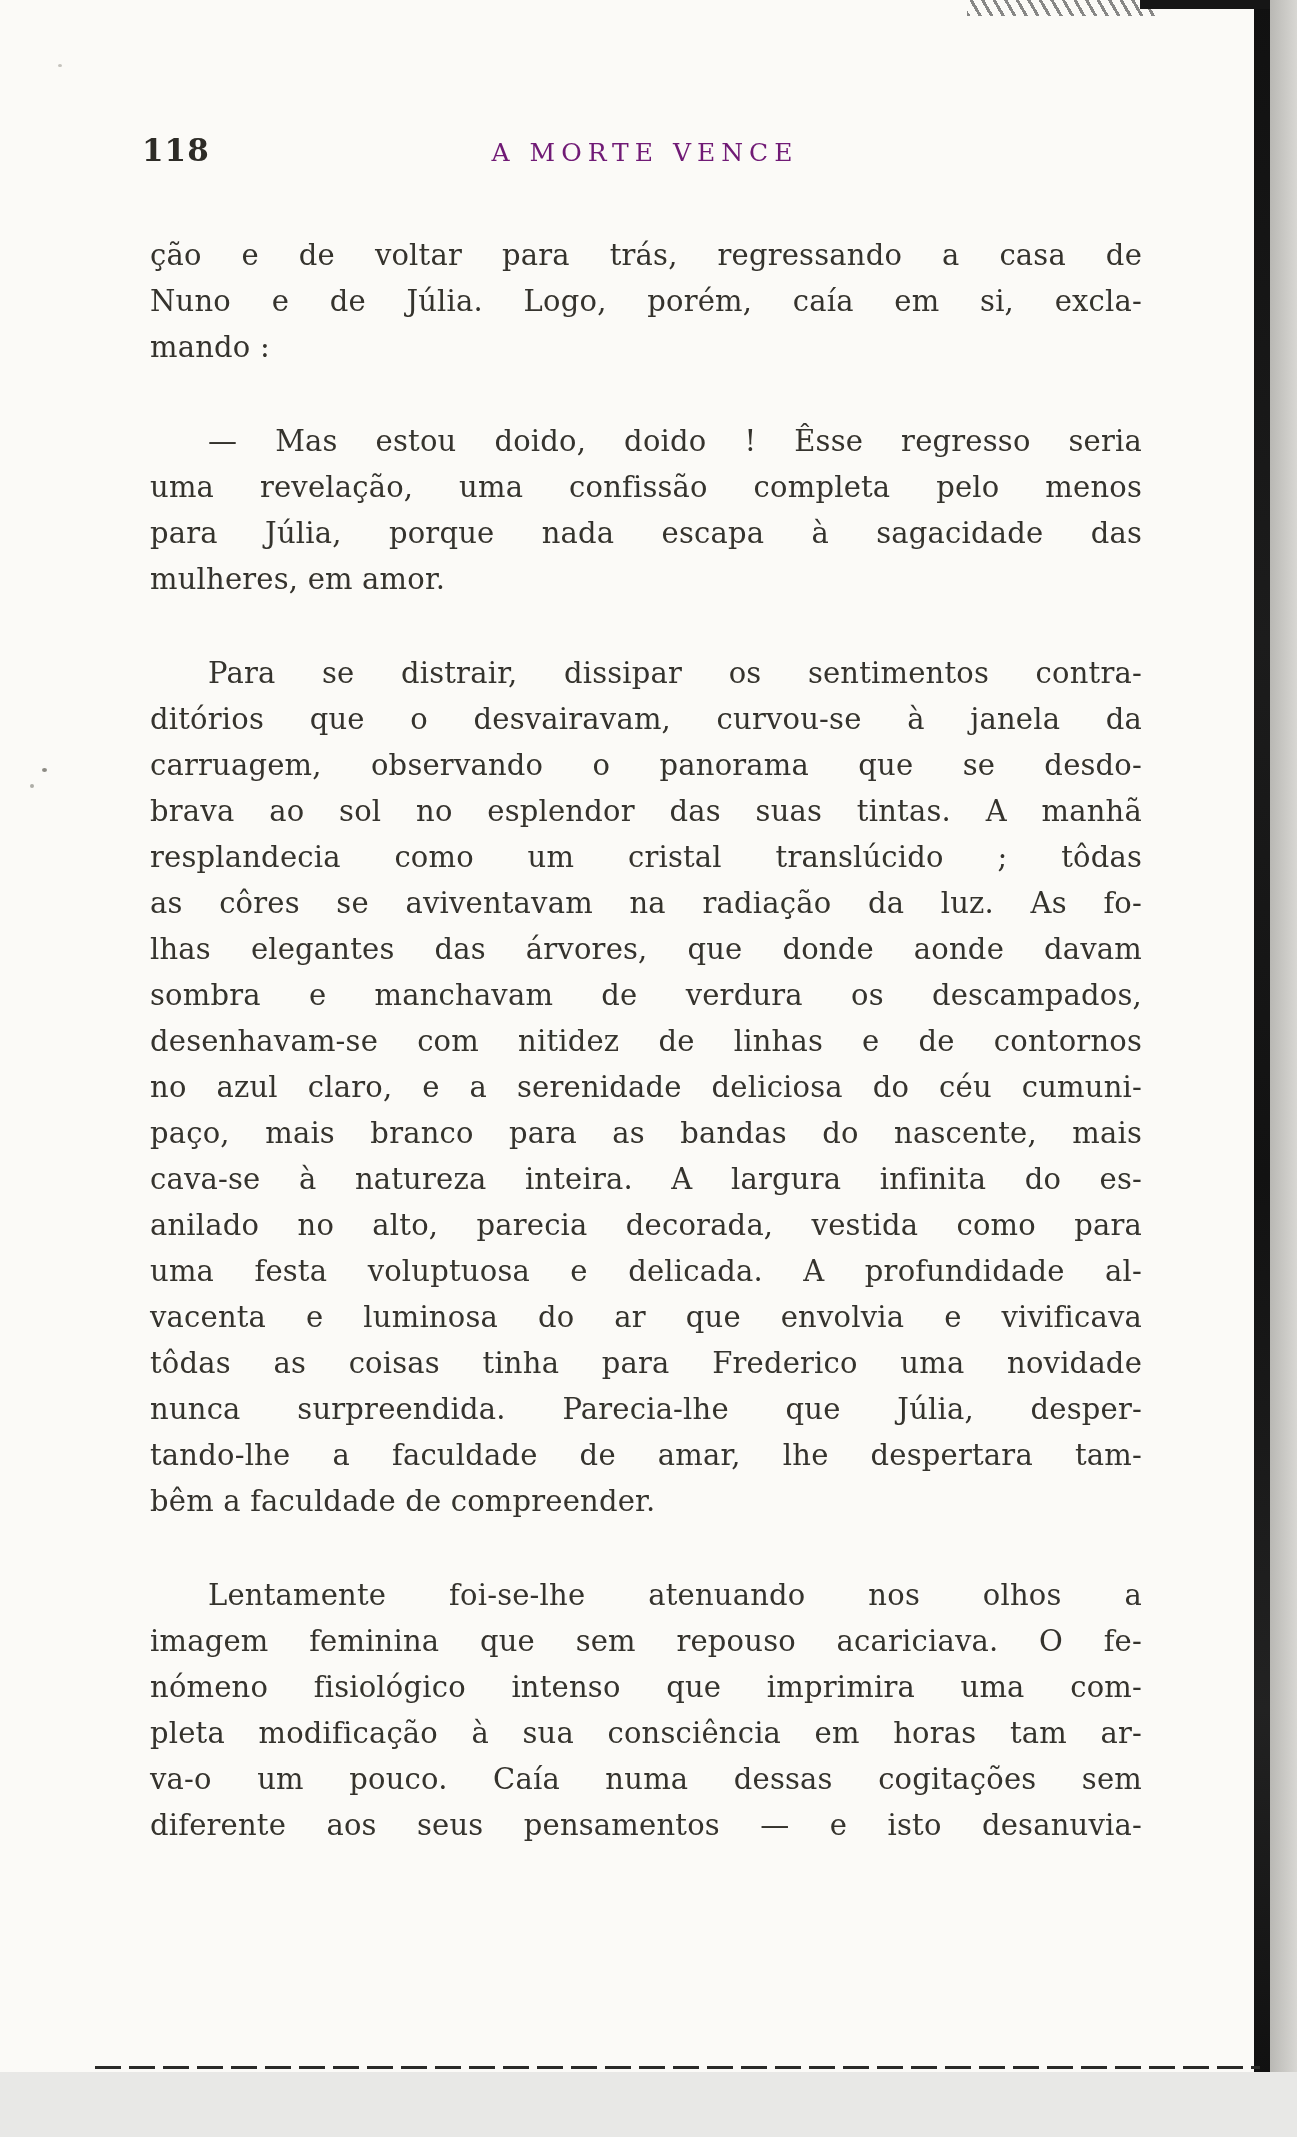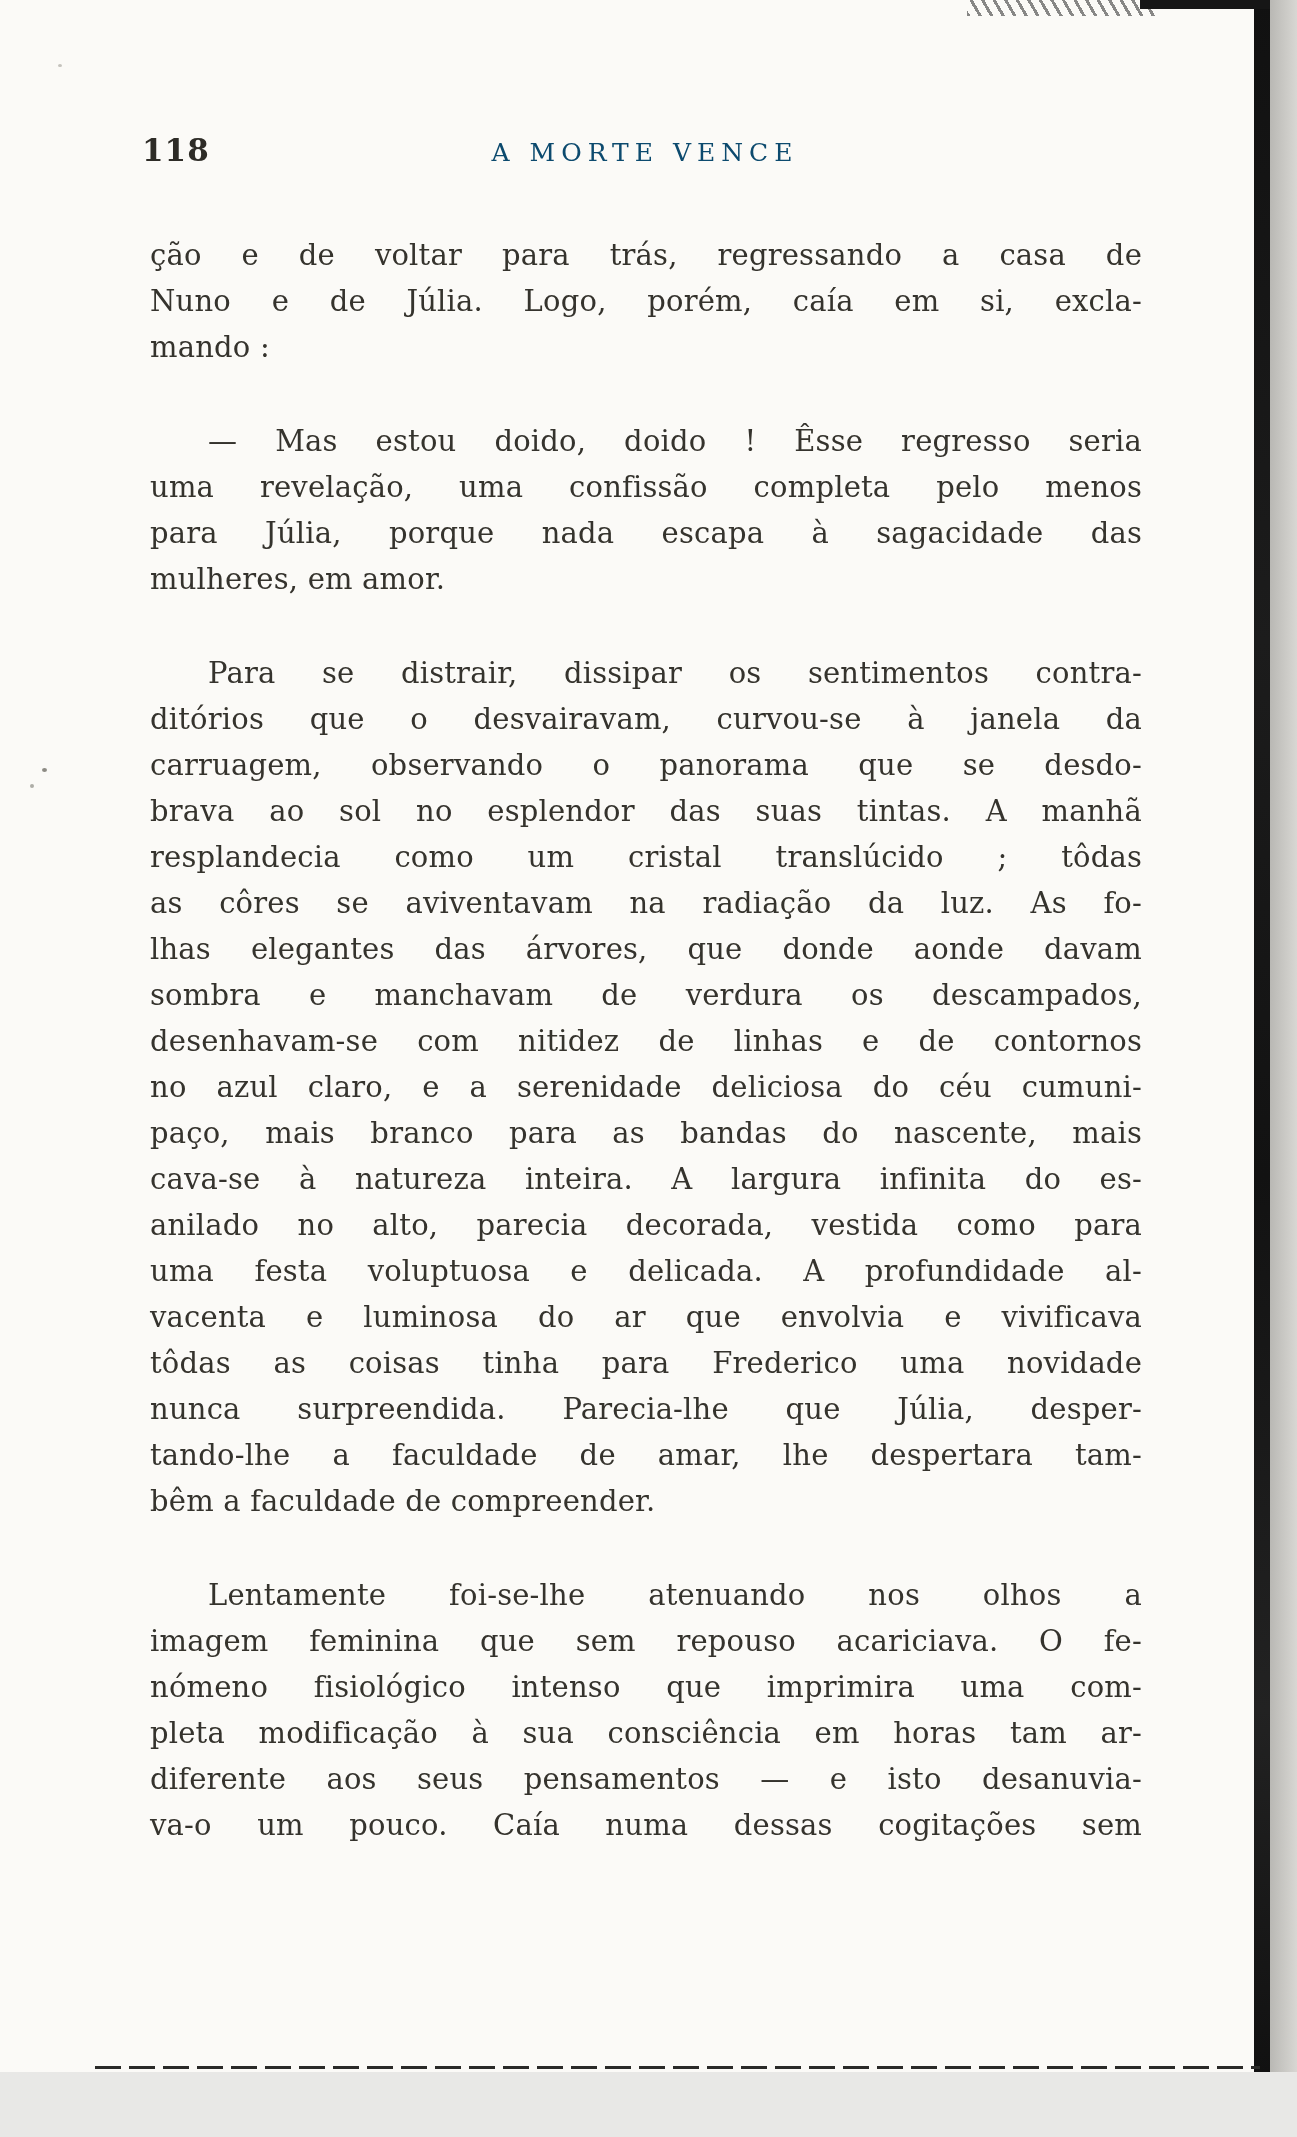--- a/index.html
+++ b/index.html
@@ -25,21 +25,21 @@
     color: #2e2c27;
   }
   .running-header {
     position: absolute;
     left: 150px;
     top: 138px;
     width: 990px;
     text-align: center;
     font-size: 25px;
     letter-spacing: 6px;
-    color: #0c4a6e;
+    color: #701a75;
   }
 
   
   .page-text {
     position: absolute;
     left: 150px;
     top: 232px;
     width: 992px;
   }
   .line {
@@ -161,22 +161,22 @@
     <div class="line">uma festa voluptuosa e delicada. A profundidade al-</div>
     <div class="line">vacenta e luminosa do ar que envolvia e vivificava</div>
     <div class="line">tôdas as coisas tinha para Frederico uma novidade</div>
     <div class="line">nunca surpreendida. Parecia-lhe que Júlia, desper-</div>
     <div class="line">tando-lhe a faculdade de amar, lhe despertara tam-</div>
     <div class="line endl">bêm a faculdade de compreender.</div>
     <div class="line ind">Lentamente foi-se-lhe atenuando nos olhos a</div>
     <div class="line">imagem feminina que sem repouso acariciava. O fe-</div>
     <div class="line">nómeno fisiológico intenso que imprimira uma com-</div>
     <div class="line">pleta modificação à sua consciência em horas tam ar-</div>
+    <div class="line">va-o um pouco. Caía numa dessas cogitações sem</div>
     <div class="line">diferente aos seus pensamentos — e isto desanuvia-</div>
-    <div class="line">va-o um pouco. Caía numa dessas cogitações sem</div>
   </div>
 
   <div class="scan-edge-band"></div>
   <div class="scan-gutter-bar"></div>
   <div class="scan-hatch-topright"></div>
   <div class="scan-corner-topright"></div>
   <div class="scan-bottom-line-1"></div>
   <div class="scan-bottom-line-2"></div>
   <div class="scan-bottom-line-3"></div>
   <div class="scan-speckle sp1"></div>

